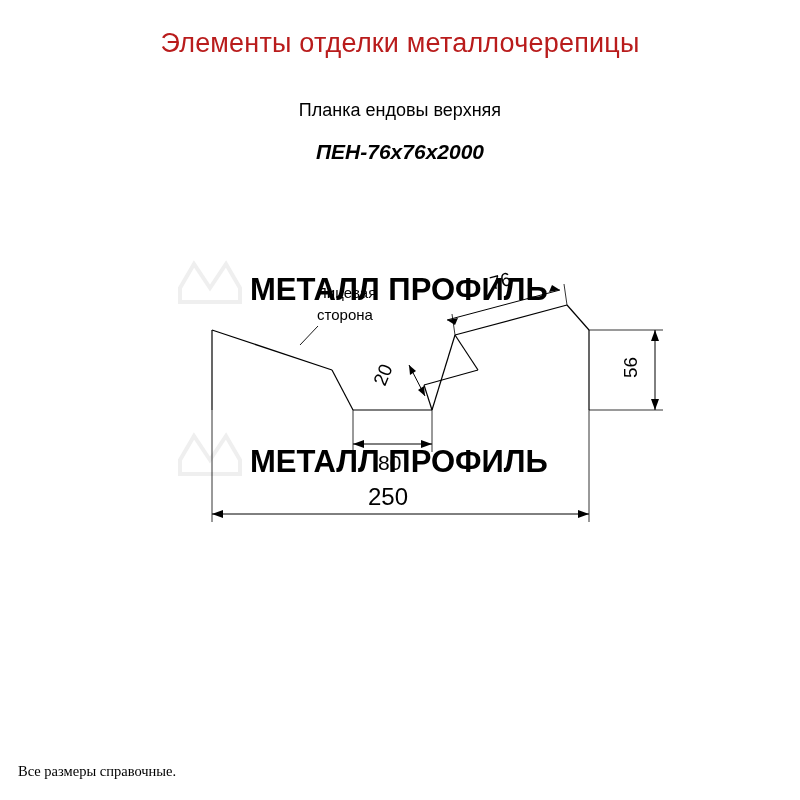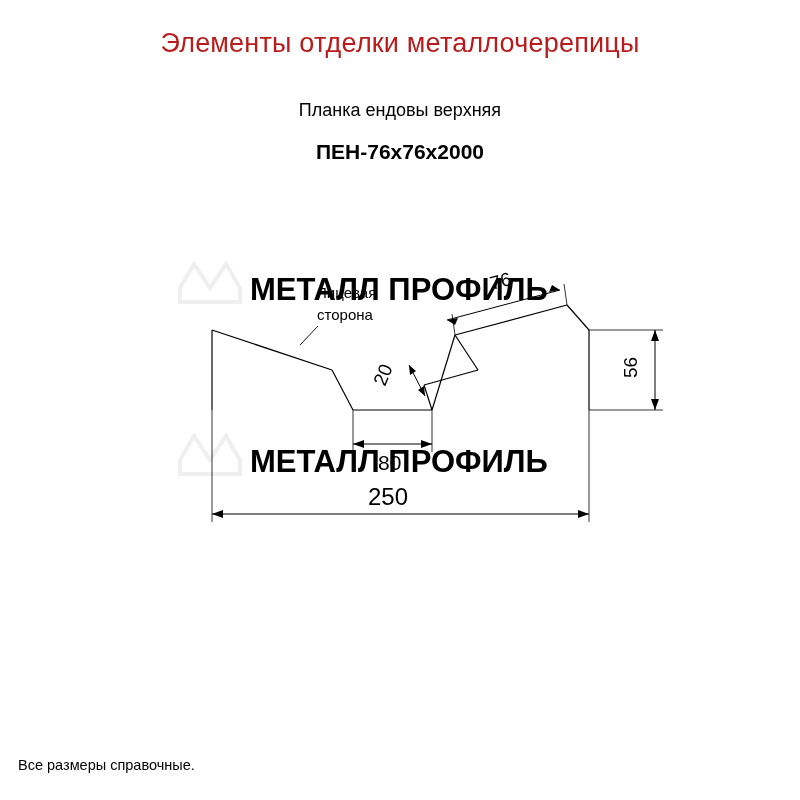--- a/index.html
+++ b/index.html
@@ -38,34 +38,36 @@
     font-size: 18px;
   }
   .code {
     position: absolute;
     top: 140px;
     left: 0;
     width: 800px;
     text-align: center;
     font-size: 21px;
     font-weight: bold;
+    font-style: italic;
   }
   .drawing {
     position: absolute;
     top: 180px;
     left: 0;
     width: 644px;
     height: 470px;
   }
   .footer {
     position: absolute;
     left: 18px;
-    bottom: 24px;
+    bottom: 18px;
     font-size: 14.5px;
     line-height: 21px;
+    font-family: Liberation Serif, serif;
   }
   .footer div { white-space: nowrap; }
   svg text {
     font-family: "Liberation Sans", sans-serif;
     fill: #000;
   }
 </style>
 </head>
 <body>
 

